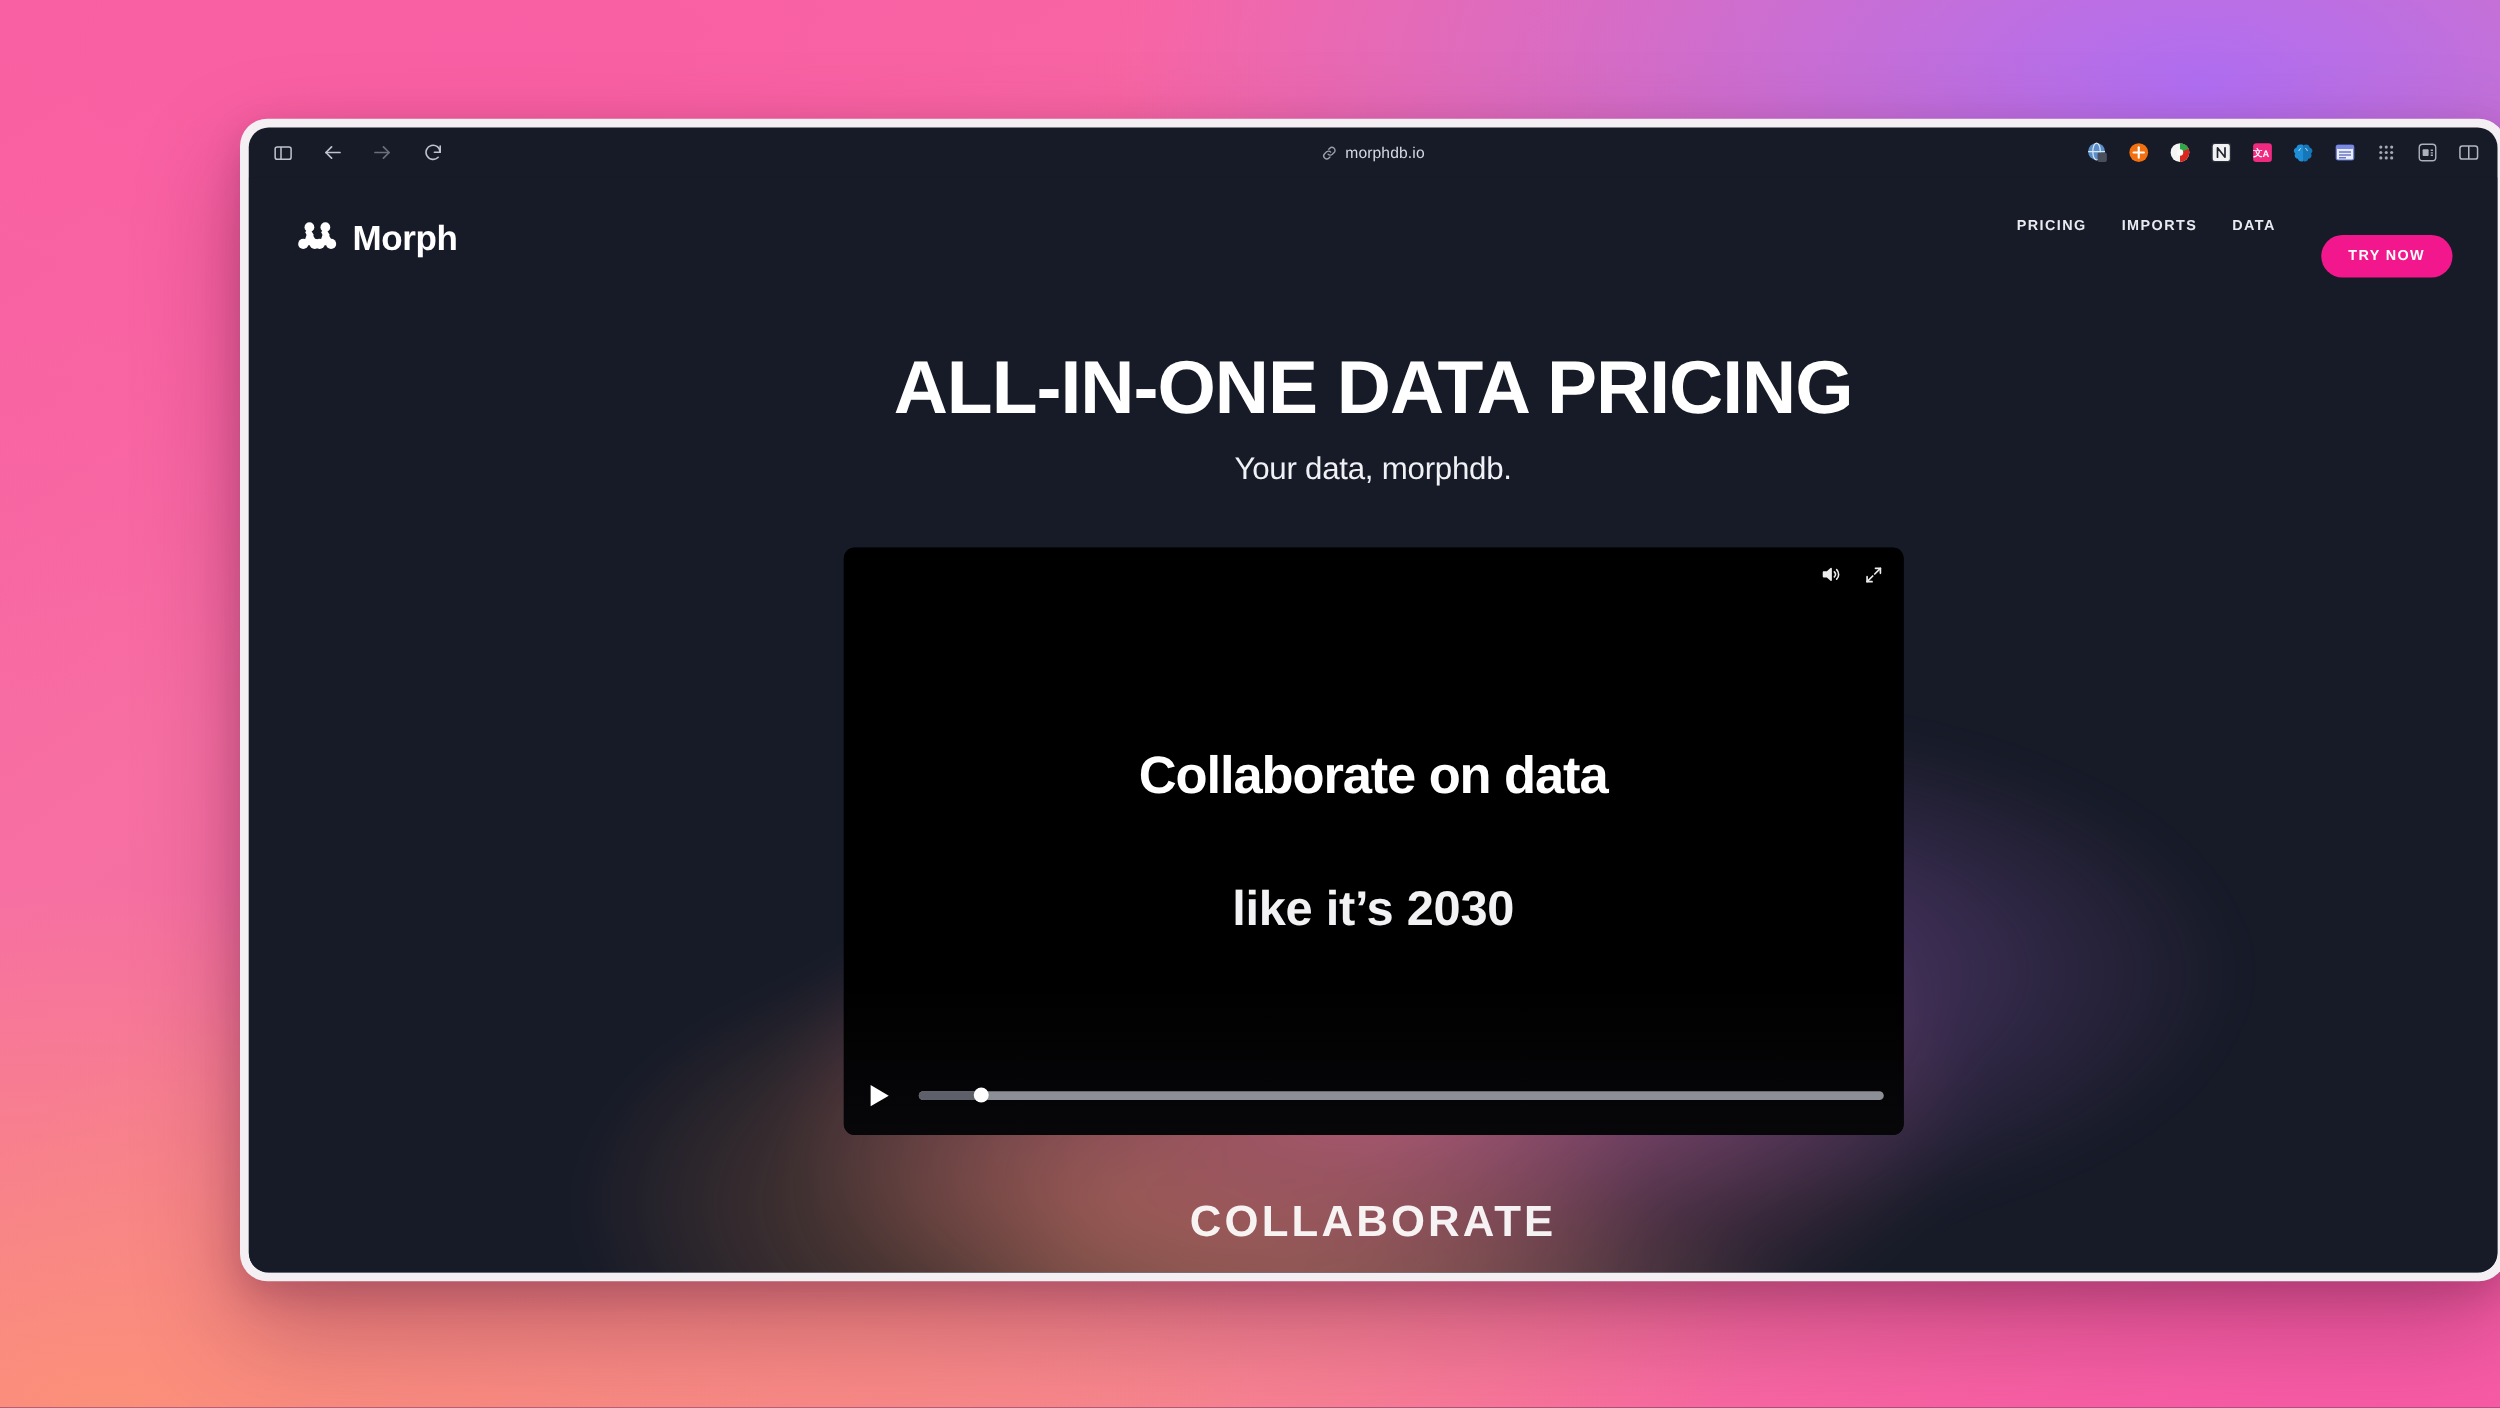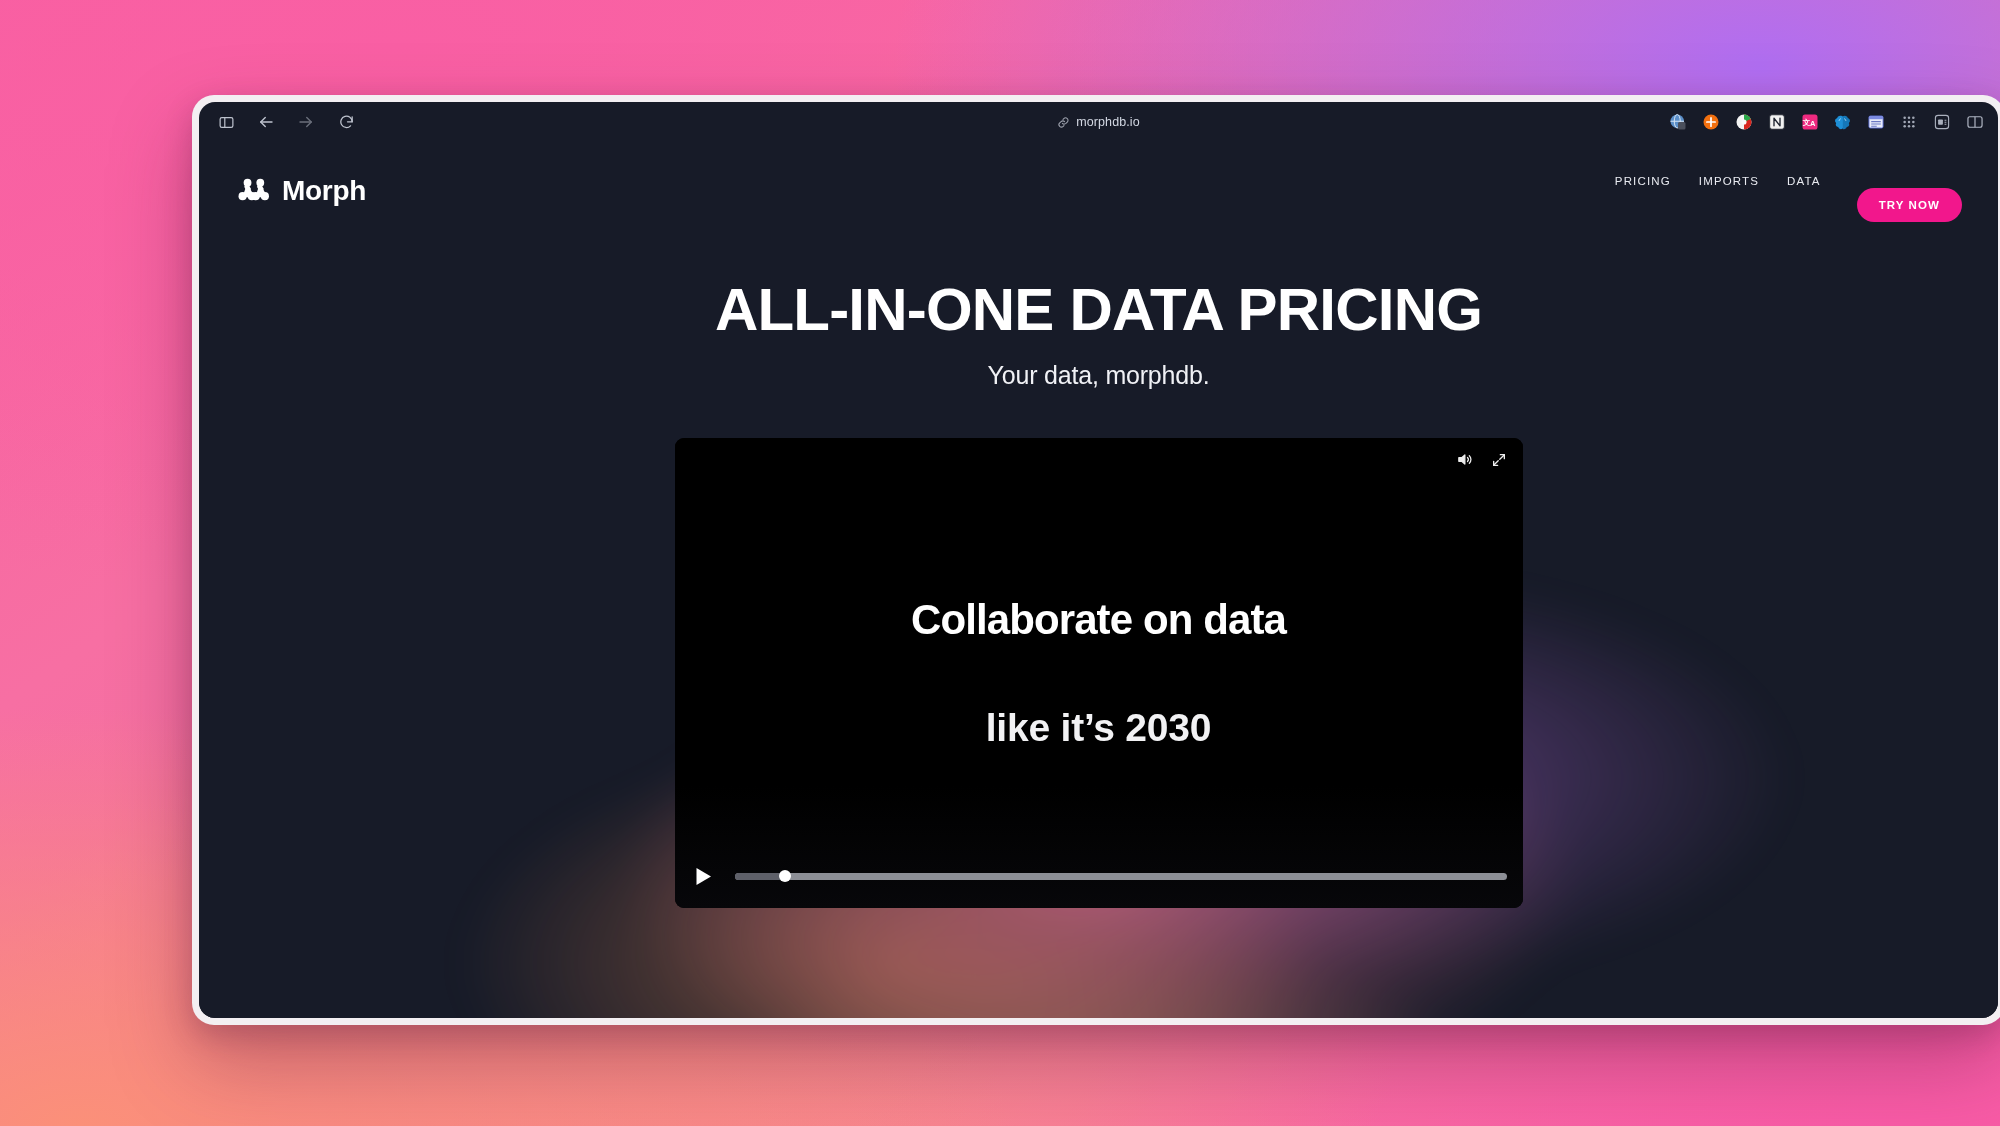--- a/index.html
+++ b/index.html
@@ -150,21 +150,21 @@
 
   #site-nav {
     margin-left: auto;
     display: flex;
     align-items: center;
     gap: 28px;
   }
   .nav-link {
     color: #e9ebf1;
     font-size: 11.5px;
-    font-weight: 400;
+    font-weight: 700;
     letter-spacing: 1.15px;
     text-decoration: none;
     white-space: nowrap;
   }
   #cta-button {
     margin-left: 8px;
     background: #f2178c;
     color: #fff;
     border: none;
     border-radius: 999px;
@@ -521,16 +521,17 @@
             </svg>
           </span>
           <div id="progress-track">
             <div id="progress-filled" style="width: 6.5%;"></div>
             <div id="progress-knob" style="left: 6.5%;"></div>
           </div>
         </div>
 
       </div>
 
+      <div id="section-teaser">COLLABORATE</div>
 
     </div>
   </div>
 </div>
 
 </body></html>

